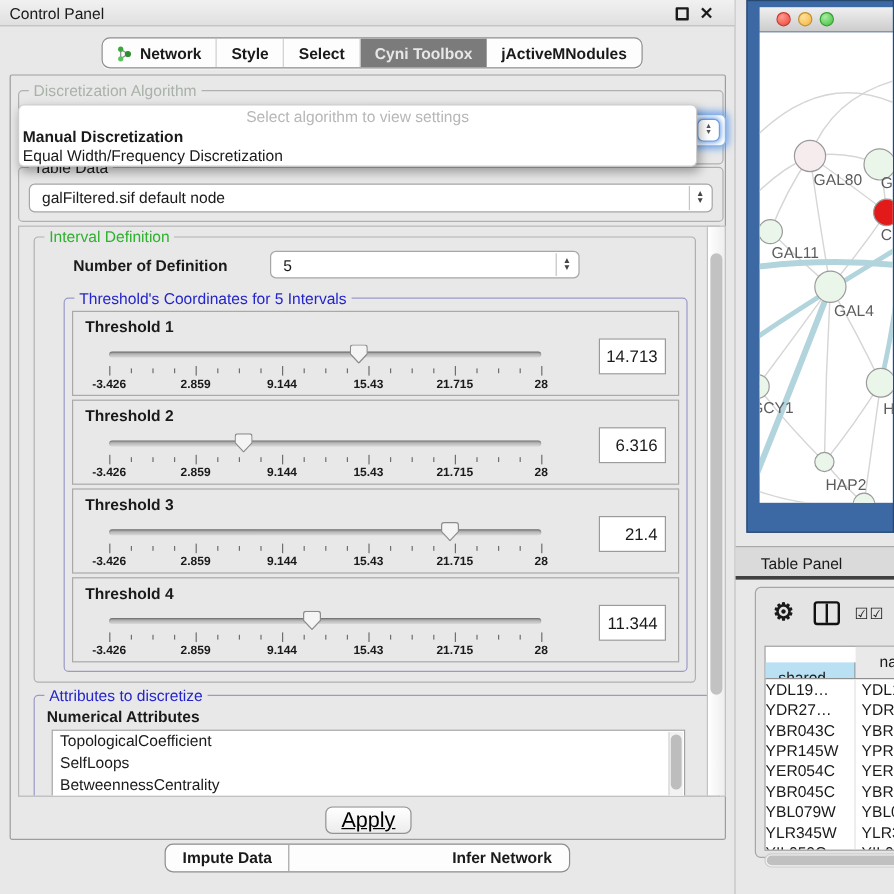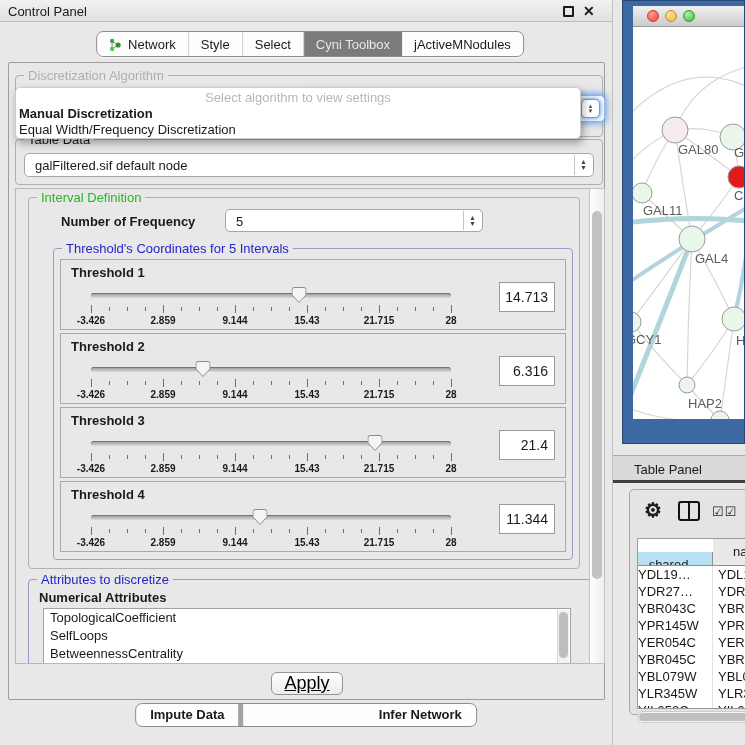--- a/index.html
+++ b/index.html
@@ -7,21 +7,21 @@
     font-family:"Liberation Sans",sans-serif;color:#1a1a1a;}
 
   
   #control-panel{position:absolute;left:0;top:0;width:613px;height:745px;background:#e8e8e8;border-right:1px solid #c2c2c2;}
   #cp-titlebar{position:absolute;left:0;top:0;width:100%;height:22px;background:linear-gradient(#f1f1f1,#e0e0e0);border-bottom:1px solid #bdbdbd;}
   #cp-title{position:absolute;left:8px;top:4px;font-size:13px;}
   #cp-float{position:absolute;left:563px;top:6px;width:11px;height:11px;border:2px solid #1a1a1a;border-radius:1px;}
   #cp-close{position:absolute;left:583px;top:3px;font-size:14px;font-weight:bold;}
 
   #cp-tabs{position:absolute;left:310px;top:31px;transform:translateX(-50%);display:flex;height:26px;background:#fdfdfd;border:1px solid #8d8d8d;border-radius:7px;overflow:hidden;box-shadow:0 1px 0 rgba(255,255,255,.7);}
-  .cp-tab{display:flex;align-items:center;gap:6px;padding:0 12px;font-size:13px;font-weight:normal;border-right:1px solid #cfcfcf;white-space:nowrap;}
+  .cp-tab{display:flex;align-items:center;gap:6px;padding:0 12px;font-size:13px;font-weight:bold;border-right:1px solid #cfcfcf;white-space:nowrap;}
   .cp-tab:last-child{border-right:none;}
   .cp-tab.sel{background:#7b7b7b;color:#e7e7e7;border-right:none;}
 
   #cp-content{position:absolute;left:8px;top:62px;width:597px;height:638px;border:1px solid #9d9d9d;border-radius:2px;background:#e8e8e8;}
 
   .groupbox{position:absolute;border:1px solid #b0b0b0;border-radius:4px;}
   .glabel{position:absolute;top:-8px;left:8px;background:#e8e8e8;padding:0 4px;font-size:13px;}
   .glabel.green{color:#2db22d;}
   .glabel.blue{color:#2424cc;}
   .glabel.faded{color:#a9b2a9;}
@@ -61,21 +61,21 @@
   
   #attr-subtitle{position:absolute;left:10px;top:10px;font-size:13px;font-weight:bold;}
   #attr-list{position:absolute;left:14px;top:28px;width:528px;height:60px;background:#fff;border:1px solid #a2a2a2;overflow:hidden;}
   .attr-item{font-size:13px;line-height:18px;padding-left:6px;white-space:nowrap;}
   #attr-sb{position:absolute;right:1px;top:1px;width:12px;height:56px;background:#f2f2f2;border-left:1px solid #d5d5d5;}
   #attr-sb .th{position:absolute;left:1px;top:2px;width:9px;height:46px;background:#bdbdbd;border-radius:5px;}
 
   #apply-btn{position:absolute;left:262px;top:609px;width:72px;height:23px;background:linear-gradient(#ffffff,#ececec);border:1px solid #939393;border-radius:6px;font-size:18px;text-align:center;line-height:21px;text-decoration:underline;}
 
   #bottom-tabs{position:absolute;left:306px;top:703px;transform:translateX(-50%);display:flex;height:24px;background:#fdfdfd;border:1px solid #8d8d8d;border-radius:7px;overflow:hidden;}
-  .b-tab{padding:0 14px;font-size:13px;font-weight:bold;line-height:22px;border-right:5px solid #a3a3a3;white-space:nowrap;}
+  .b-tab{padding:0 14px;font-size:13px;font-weight:bold;line-height:22px;border-right:1px solid #a3a3a3;white-space:nowrap;}
   .b-tab:last-child{border-right:none;}
   .b-tab.sel{background:#7b7b7b;color:#e7e7e7;border-right:none;margin-top:36px;}
 
   
   #net-window{position:absolute;left:622px;top:0;width:123px;height:444px;background:#3c68a3;border:1px solid #27486f;}
   #net-titlebar{position:absolute;left:10px;top:5px;right:0;height:21px;background:linear-gradient(#f0f0f0,#cccccc);border-bottom:1px solid #9b9b9b;display:flex;align-items:center;gap:6px;padding-left:14px;}
   .tl{width:12px;height:12px;border-radius:50%;}
   .tl.red{background:radial-gradient(circle at 35% 30%,#ff9a90,#ee4338);border:1px solid #c23a31;}
   .tl.yellow{background:radial-gradient(circle at 35% 30%,#ffe09a,#f4b43b);border:1px solid #c08f2e;}
   .tl.green{background:radial-gradient(circle at 35% 30%,#a8eea0,#3fbf3a);border:1px solid #349e30;}
@@ -159,21 +159,21 @@
         <span class="cval">galFiltered.sif default node</span>
         <span class="stepper">▲<br>▼</span>
       </div>
     </div>
 
     <div id="vp">
 
       <div class="groupbox" style="left:12px;top:8px;width:552px;height:372px;">
         <span class="glabel green">Interval Definition</span>
 
-        <div style="position:absolute;left:32px;top:16px;font-size:13px;font-weight:bold;">Number of Frequency</div>
+        <div style="position:absolute;left:32px;top:16px;font-size:13px;font-weight:bold;">Number of Definition</div>
         <div class="combo" style="left:196px;top:11px;width:258px;height:23px;">
           <span class="cval">5</span>
           <span class="stepper">▲<br>▼</span>
         </div>
 
         <div class="groupbox" style="left:24px;top:50px;width:520px;height:312px;border-color:#9a9ac8;">
           <span class="glabel blue">Threshold's Coordinates for 5 Intervals</span>
           <div id="thresholds-container" style="position:absolute;left:0;top:10px;">
               <div class="t-box">
                 <div class="t-label">Threshold 1</div>

